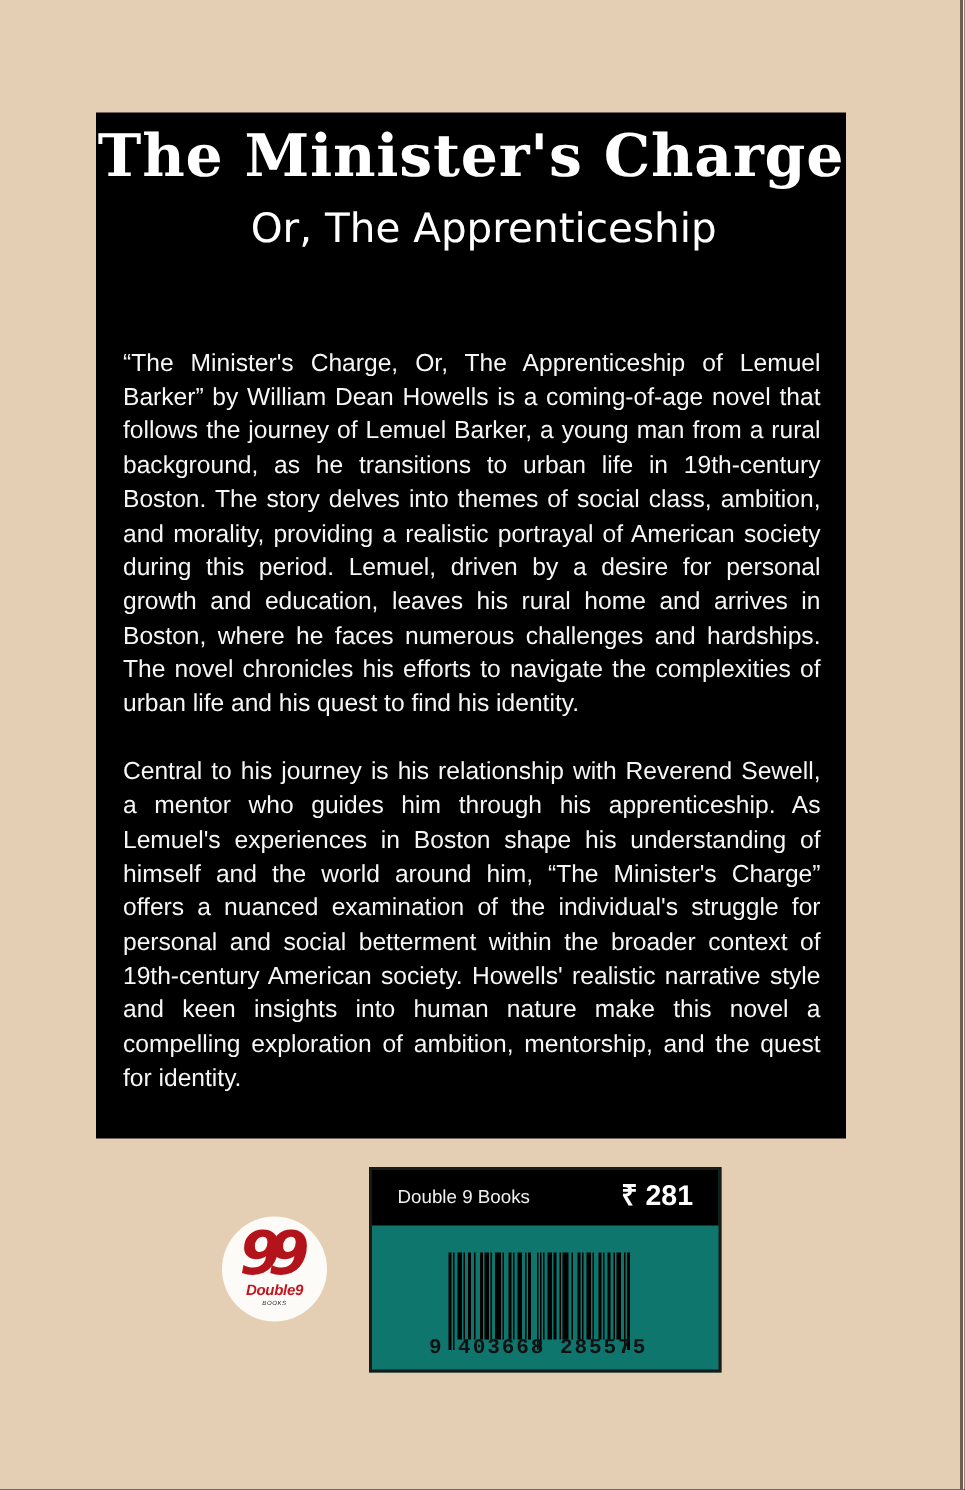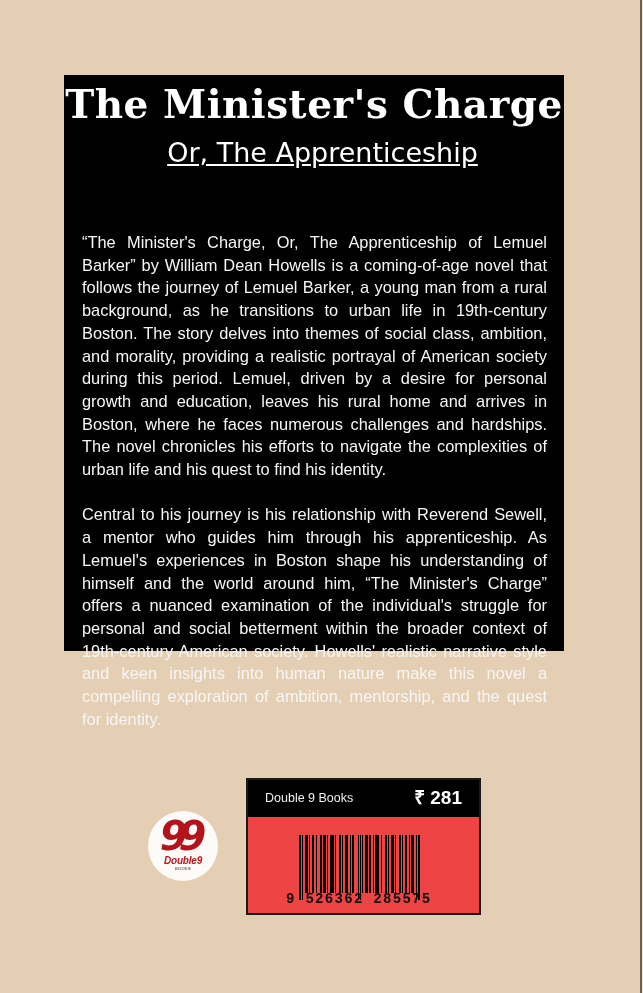--- a/index.html
+++ b/index.html
@@ -28,21 +28,21 @@
       left: 642px;
       width: 1px;
       height: 993px;
       background: #f3e6d6;
     }
     .panel {
       position: absolute;
       left: 64px;
       top: 75px;
       width: 500px;
-      height: 576px;
+      height: 684px;
       background: #000;
       color: #fff;
       box-sizing: border-box;
     }
     .title {
       position: absolute;
       left: 0;
       right: 0;
       top: 6px;
       text-align: center;
@@ -55,21 +55,20 @@
     }
     .subtitle {
       position: absolute;
       left: 17px;
       right: 0;
       top: 58px;
       text-align: center;
       font-family: "DejaVu Sans", sans-serif;
       font-size: 27px;
       line-height: 40px;
-      text-decoration: underline;
     }
     .body-text {
       position: absolute;
       left: 18px;
       right: 17px;
       top: 156px;
       font-family: "Liberation Sans", sans-serif;
       font-size: 16.4px;
       line-height: 22.7px;
       text-align: justify;
@@ -77,21 +76,21 @@
     }
     .body-text p {
       margin: 0 0 22.7px 0;
     }
     .price-box {
       position: absolute;
       left: 246px;
       top: 778px;
       width: 235px;
       height: 137px;
-      background: #ef4444;
+      background: #0f766e;
       border: 2px solid #1a1a1a;
       box-sizing: border-box;
     }
     .price-bar {
       position: absolute;
       left: 0;
       top: 0;
       right: 0;
       height: 37px;
       background: #000;
@@ -296,14 +295,14 @@
     <span style="width:2px"></span>
       <span class="gap" style="width:2px"></span>
       <span style="width:1px"></span>
       <span class="gap" style="width:1px"></span>
       <span style="width:3px"></span>
       <span class="gap" style="width:2px"></span>
     <span class="guard" style="width:1px"></span>
       <span class="gap" style="width:1px"></span>
       <span class="guard" style="width:2px"></span>
   </div>
-  <div class="barcode-digits">9 526362 285575</div>
+  <div class="barcode-digits">9 403668 285575</div>
 </div>
 
 </body></html>

